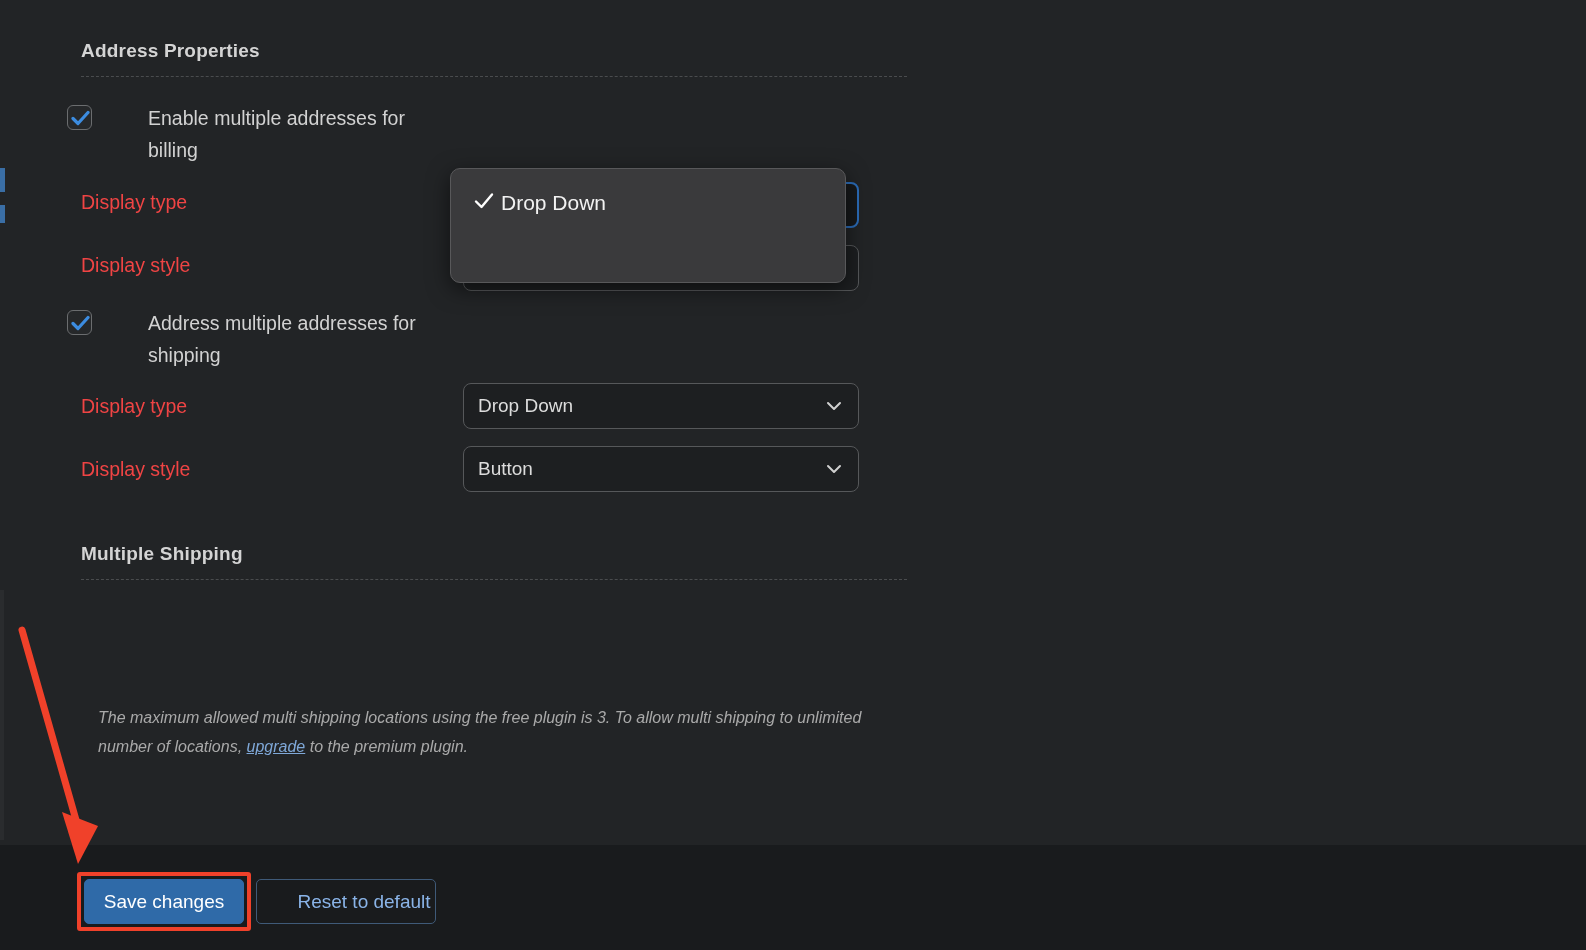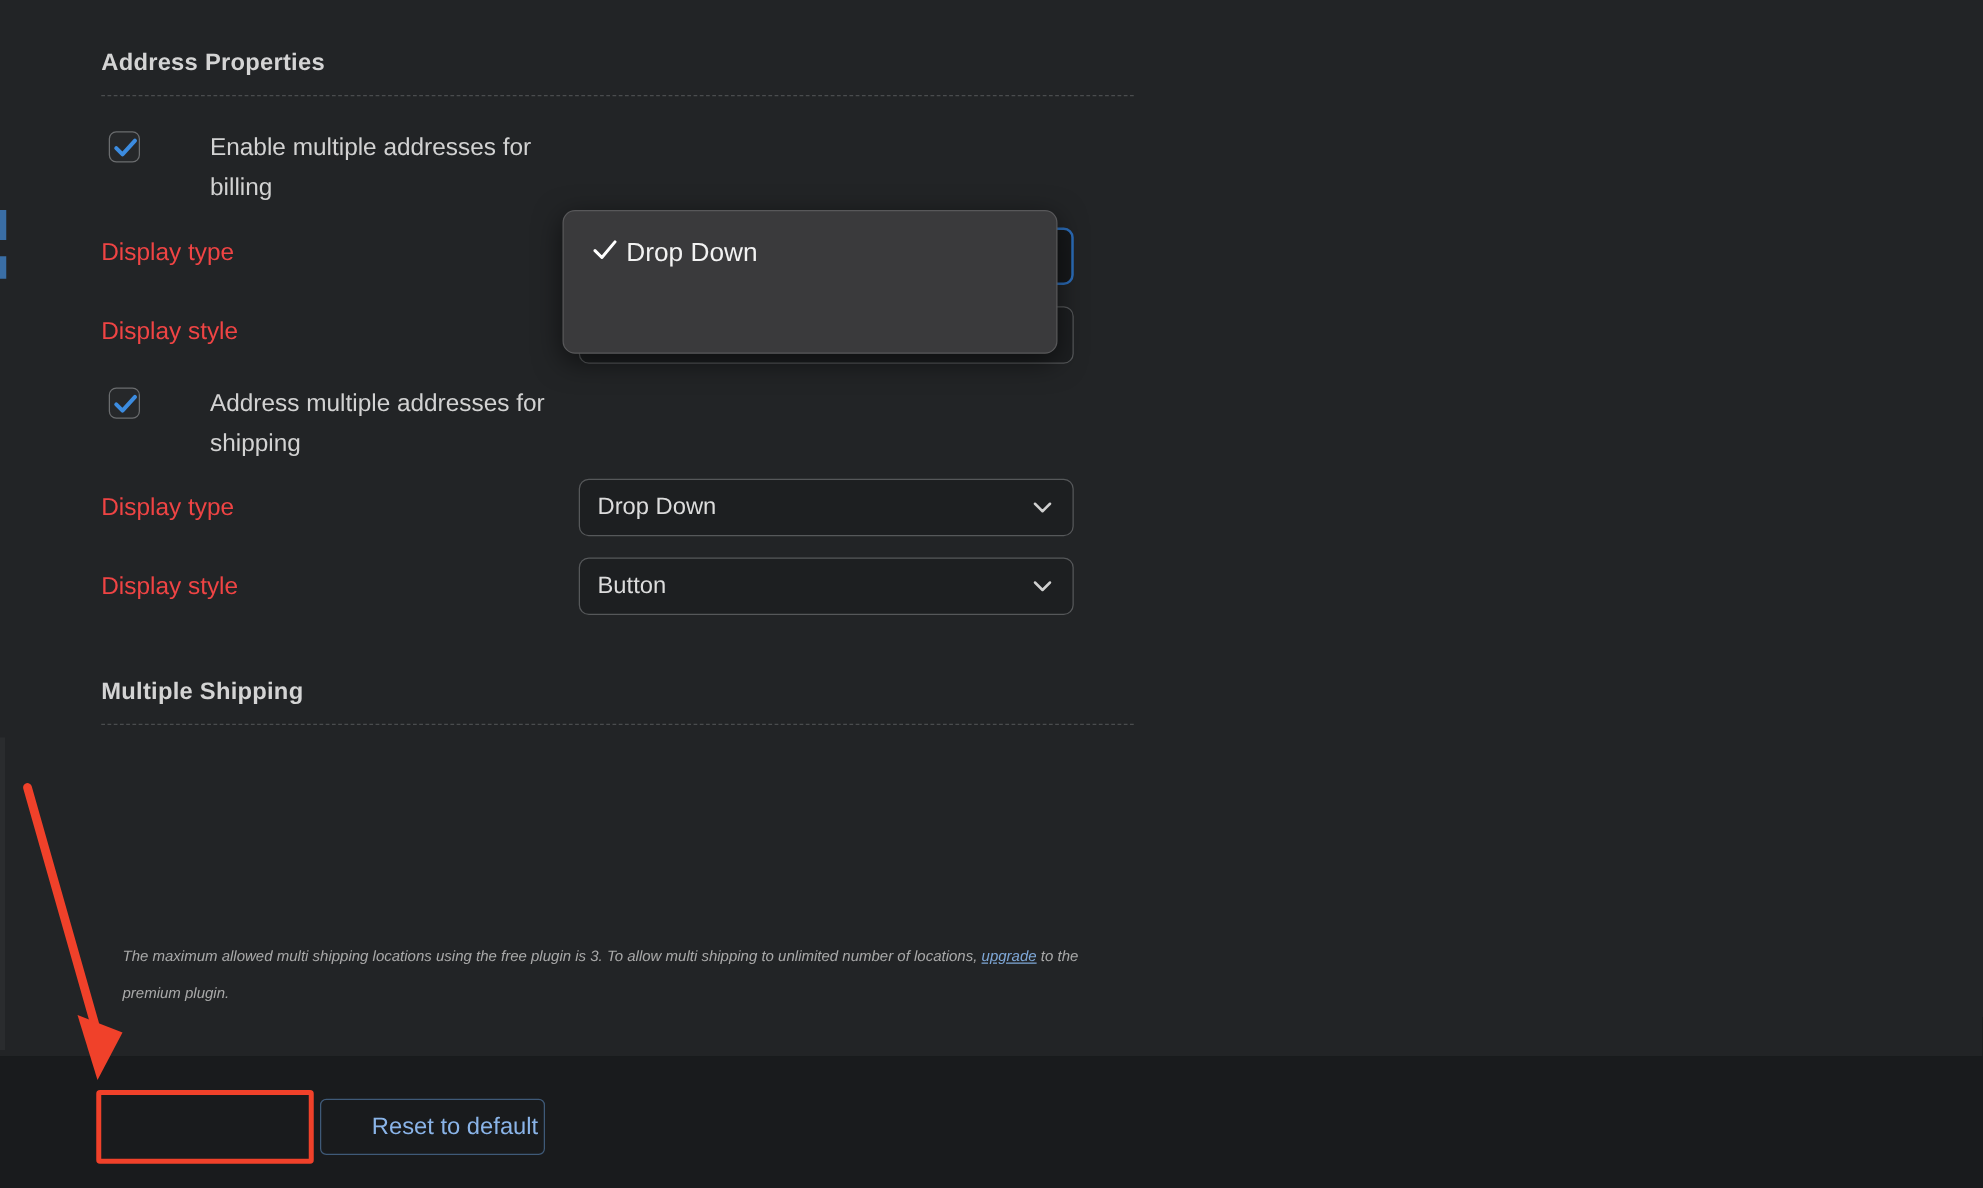--- a/index.html
+++ b/index.html
@@ -36,21 +36,21 @@
     position:absolute; left:81px; width:826px; height:0;
     border-top:1px dashed #4a4c4e;
   }
 
   .label{
     position:absolute; left:81px;
     font-size:19.5px; color:#ef4444; line-height:32px;
     width:370px;
   }
 
-  .cb-row{ position:absolute; left:87px; width:380px;padding-left:44px; }
+  .cb-row{ position:absolute; left:67px; width:380px;padding-left:44px; }
   .cb-row .box{
     position:absolute; left:0; top:3px;
     width:25px; height:25px; border-radius:6px;
     background:#26282a; border:1.5px solid #6b6d6f;
   }
   .cb-row .box svg{ position:absolute; left:3px; top:3px; }
   .cb-row .txt{
     display:block; margin-left:37px;
     font-size:19.5px; color:#d2d2d2; line-height:32px;
     text-indent:0;
@@ -60,23 +60,22 @@
     position:absolute; left:463px; width:396px; height:46px;
     background:#1d1f21; border:1px solid #56585a; border-radius:8px;
     display:flex; align-items:center; padding:0 14px;
   }
   .sel.focused{ border:2px solid #2b6cb8; background:#17191b; }
   .sel .val{ font-size:19px; color:#dcdcdc; flex:1; }
   .sel .chev{ width:20px; height:20px; flex:none; }
 
   .help{
     position:absolute; left:98px; width:800px;
-    font-size:12px; font-style:italic; color:#a9a9a9;
+    font-size:16px; font-style:italic; color:#a9a9a9;
     line-height:29px;
-    margin-top:48px;
   }
   .help a{ color:#7fa8d8; text-decoration:underline; }
 
   
   .popup{
     position:absolute; left:450px; top:168px; width:396px; height:115px;
     background:#3a3a3c; border:1px solid #58585a; border-radius:10px;
     box-shadow:0 6px 22px rgba(0,0,0,.55);
     padding:12px 0;
   }
@@ -191,18 +190,21 @@
       </span>
       <span class="ptxt">Drop Down</span>
     </div>
   </div>
 
   <svg class="arrow" viewBox="0 0 140 300">
     <line x1="22" y1="50" x2="76" y2="240" stroke="#f0412a" stroke-width="7" stroke-linecap="round"></line>
     <polygon points="62,232 98,246 78,284" fill="#f0412a"></polygon>
   </svg>
 
+  <div class="btn btn-primary">
+    <span>Save changes</span>
+  </div>
   <div class="hl-box"></div>
   <div class="btn btn-secondary">
     <span>Reset to default</span>
   </div>
 
 </div>
 
 </body></html>

